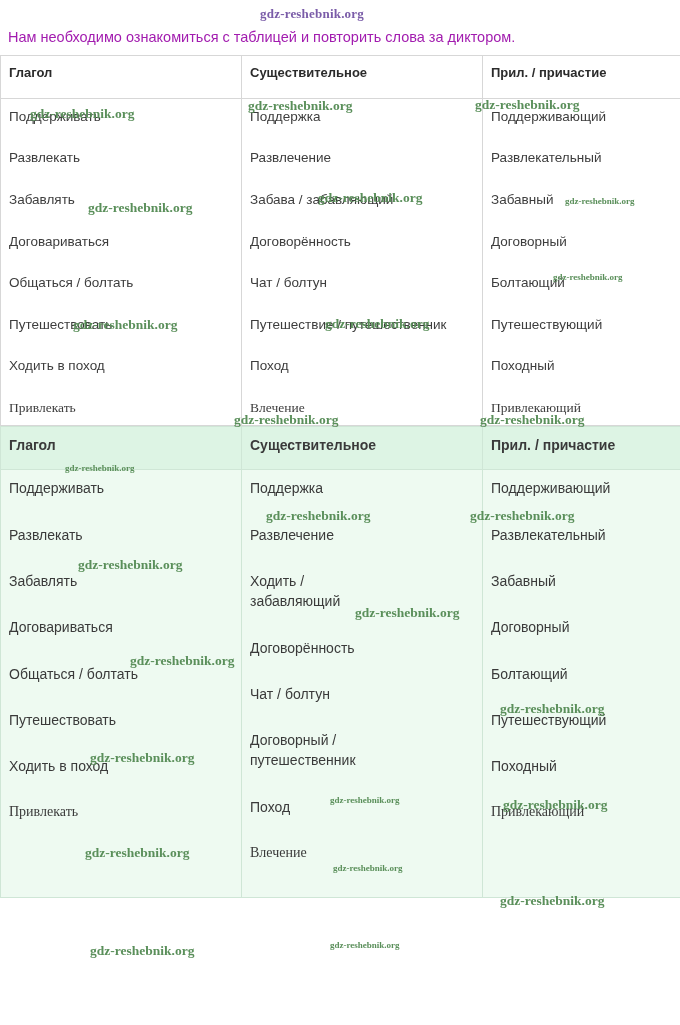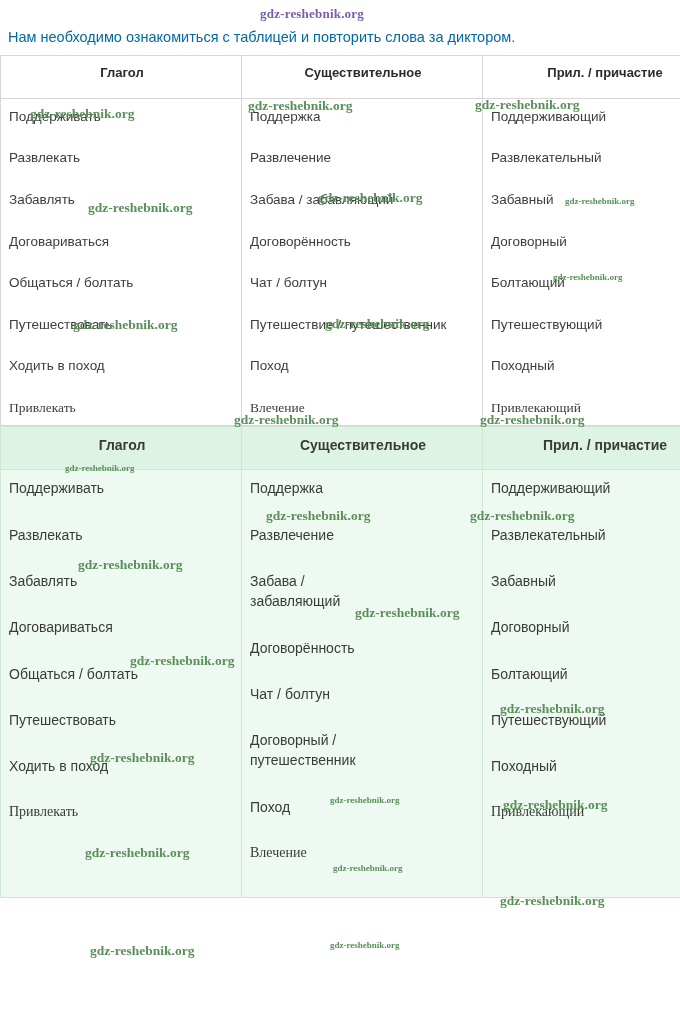--- a/index.html
+++ b/index.html
@@ -23,21 +23,21 @@
     text-align: center;
     font-family: "Liberation Serif", serif;
     font-weight: bold;
     font-size: 13px;
     color: #7a5ca8;
     padding: 6px 0 4px 0;
     letter-spacing: 0.2px;
   }
   .intro {
     font-size: 14.5px;
-    color: #0369a1;
+    color: #a21caf;
     padding: 2px 8px 8px 8px;
     line-height: 1.3;
   }
   table {
     border-collapse: collapse;
     width: 680px;
     table-layout: fixed;
   }
   td, th {
     border: 1px solid #d7d7d7;
@@ -49,21 +49,20 @@
   }
   .col1 { width: 226px; }
   .col2 { width: 226px; }
   .col3 { width: 228px; }
 
   .hdr {
     font-weight: bold;
     color: #2b2b2b;
     font-size: 13px;
     height: 26px;
-    text-align: center;
   }
   .cell-lines > div {
     margin-bottom: 22px;
     white-space: pre-line;
   }
   .cell-lines > div:last-child { margin-bottom: 0; font-family: Liberation Serif, serif; }
 
   
   .green table td, .green table th {
     border-color: #cfe6d6;
@@ -159,21 +158,21 @@
           <div>Забавлять</div>
           <div>Договариваться</div>
           <div>Общаться / болтать</div>
           <div>Путешествовать</div>
           <div>Ходить в поход</div>
           <div>Привлекать</div>
         </td>
         <td class="col2 cell-lines">
           <div>Поддержка</div>
           <div>Развлечение</div>
-          <div>Забава /
+          <div>Ходить /
 забавляющий</div>
           <div>Договорённость</div>
           <div>Чат / болтун</div>
           <div>Договорный /
 путешественник</div>
           <div>Поход</div>
           <div>Влечение</div>
         </td>
         <td class="col3 cell-lines">
           <div>Поддерживающий</div>

